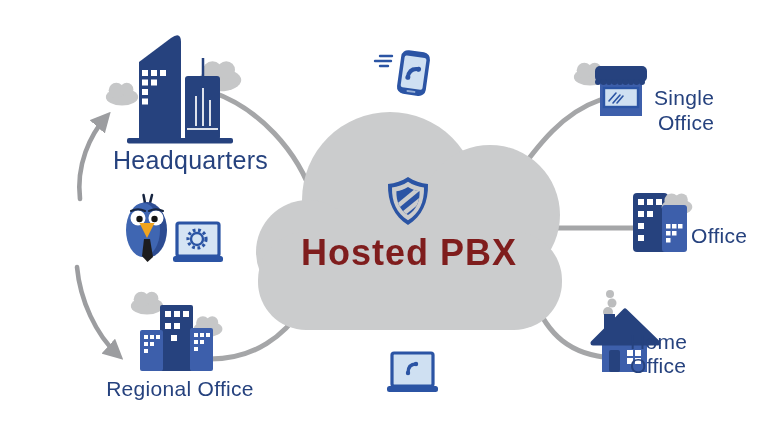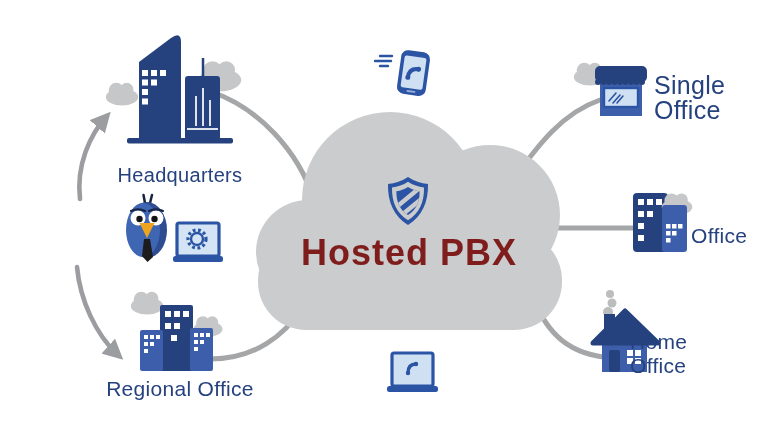--- a/index.html
+++ b/index.html
@@ -11,24 +11,24 @@
   .lbl {
     position:absolute; color:#26427e; font-weight:500;
     letter-spacing:0.3px; white-space:nowrap;
   }
   .lbl.center { text-align:center; white-space:normal; }
   .title {
     position:absolute; left:256px; top:232px; width:306px;
     text-align:center; font-size:36px; font-weight:bold;
     color:#7f1d1d; letter-spacing:1px;
   }
-  .lbl-headquarters { left:113px; top:146px; width:134px; font-size:20px;margin-top:18px; }
+  .lbl-headquarters { left:113px; top:146px; width:134px; font-size:25px; }
   .lbl-private     { left:6px;  top:202px; width:118px; font-size:19px; line-height:19px; }
   .lbl-regional    { left:100px; top:377px; width:160px; font-size:21px; }
-  .lbl-single      { left:654px; top:73px;  font-size:25px; line-height:25px; }
+  .lbl-single      { left:654px; top:85px;  font-size:21px; line-height:25px;text-align:right; }
   .lbl-branch      { left:691px; top:200px; font-size:21px; line-height:24px; }
   .lbl-home        { left:630px; top:330px; font-size:21px; line-height:24px; }
 </style>
 </head>
 <body>
 
 <div class="canvas">
 
 <svg class="layer" width="774" height="435" viewBox="0 0 774 435">
   <defs>

